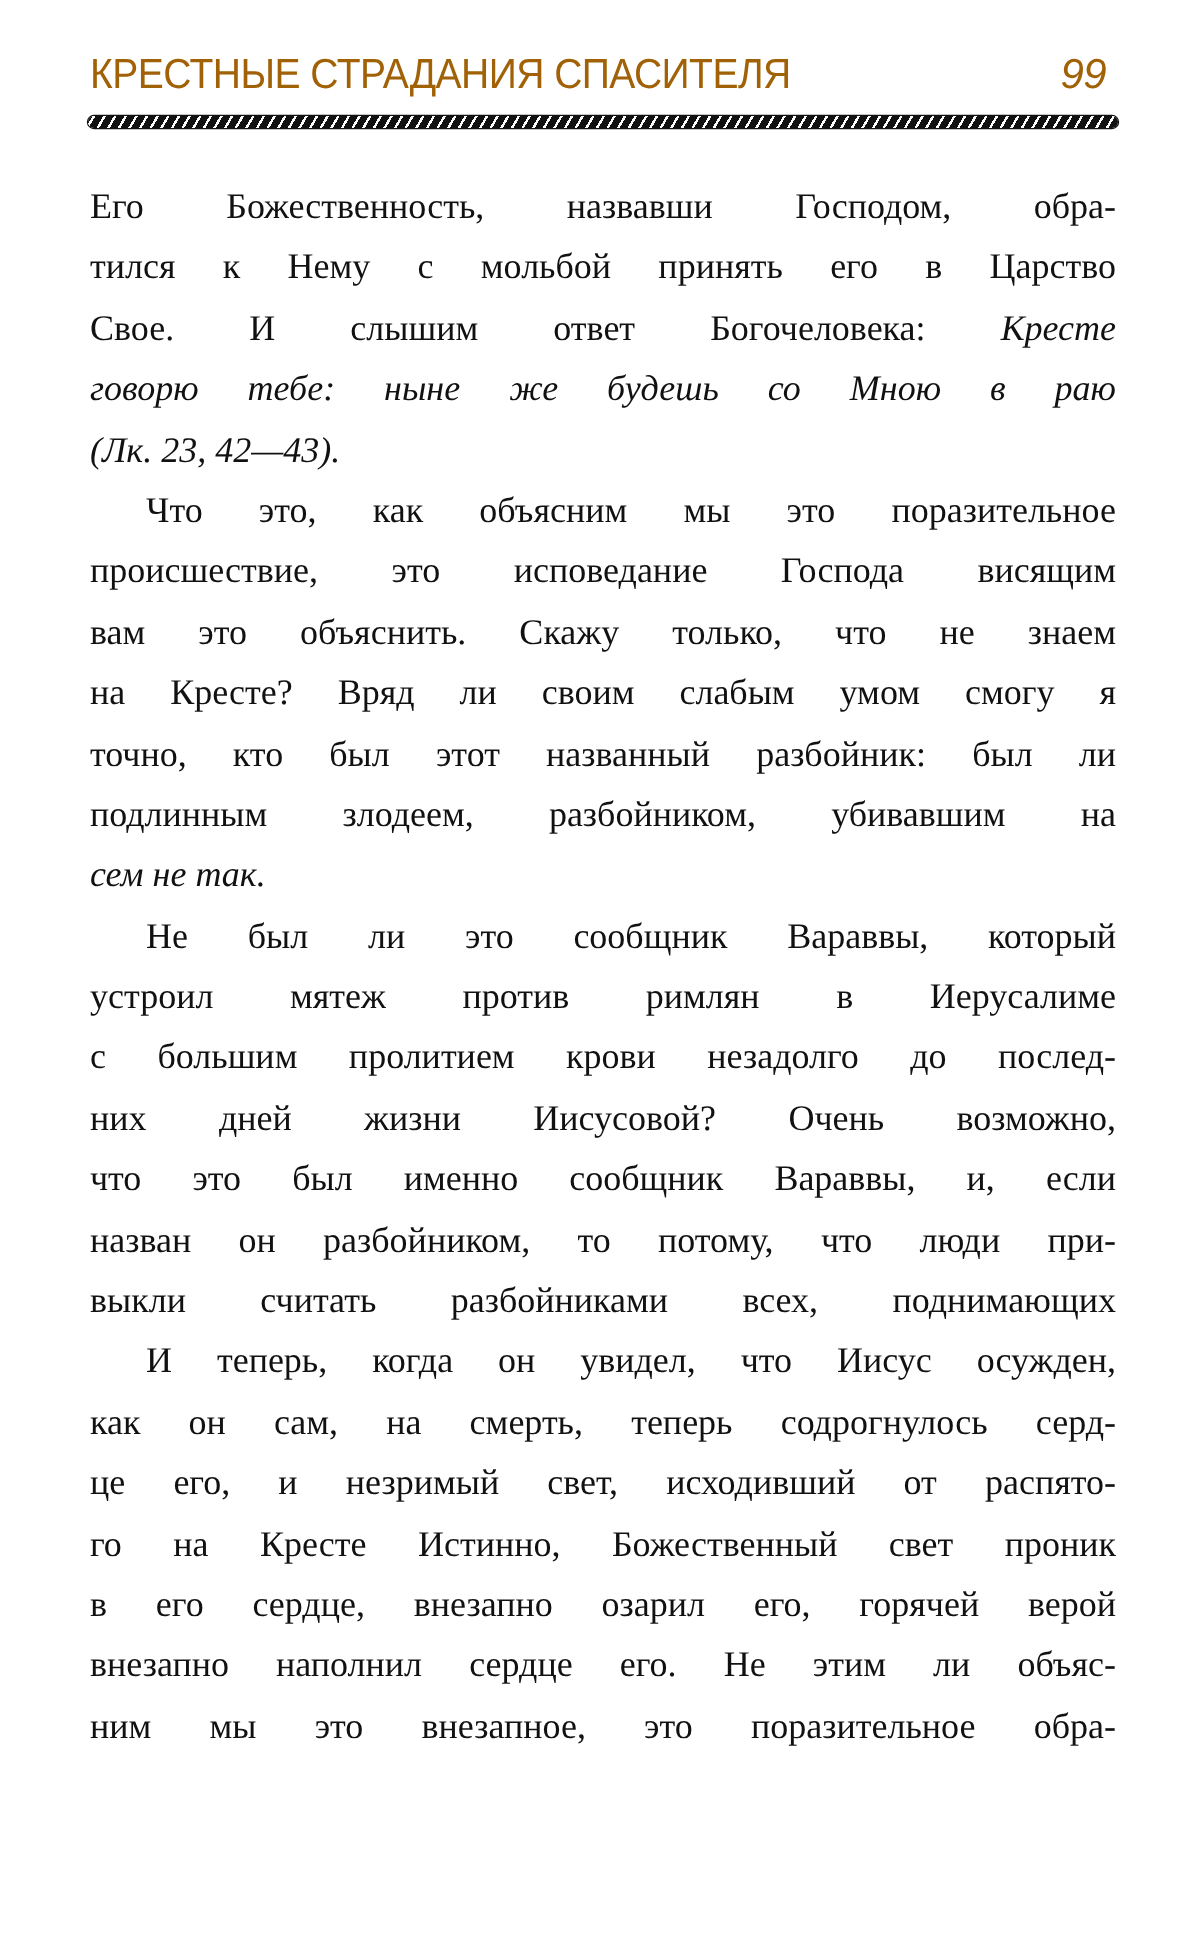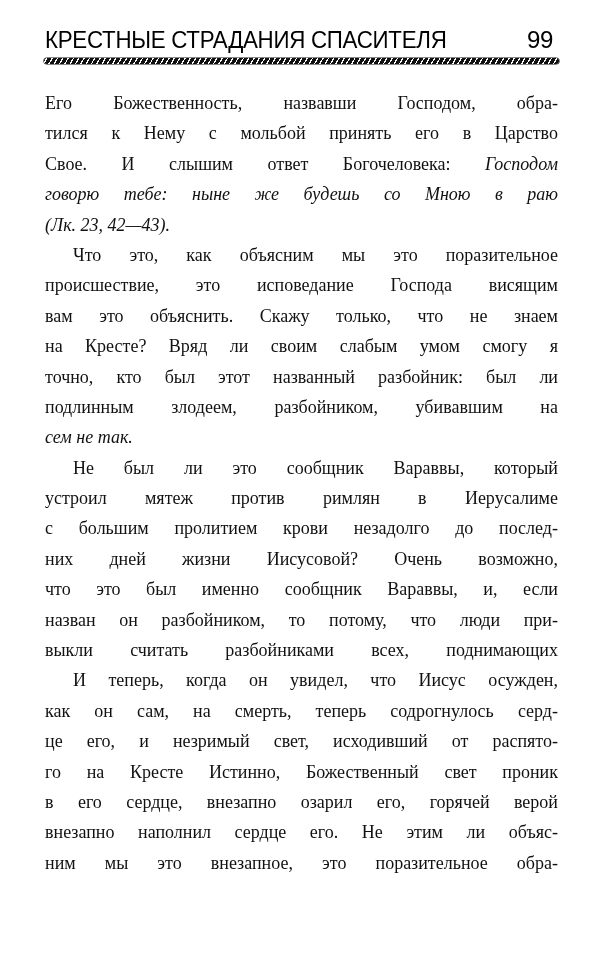--- a/index.html
+++ b/index.html
@@ -18,26 +18,26 @@
     .running-head {
       position: absolute;
       left: 45px;
       top: 26px;
       width: 510px;
       height: 26px;
       display: flex;
       justify-content: space-between;
       align-items: baseline;
       font-family: "Liberation Sans", "DejaVu Sans", sans-serif;
-      font-size: 24px;
+      font-size: 21px;
       letter-spacing: -0.3px;
-      color: #000000;
+      color: #a16207;
     }
     .running-head .title { transform: scaleX(0.93); transform-origin: left; white-space: nowrap; }
-    .running-head .page-num { padding-right: 2px; }
+    .running-head .page-num { padding-right: 2px; font-style: italic; }
     .rope {
       position: absolute;
       left: 44px;
       top: 58px;
       width: 515px;
       height: 6px;
       border-radius: 3px;
       background:
         repeating-linear-gradient(
           120deg,
@@ -75,21 +75,21 @@
   <span class="title">КРЕСТНЫЕ СТРАДАНИЯ СПАСИТЕЛЯ</span>
   <span class="page-num">99</span>
 </header>
 <div class="rope"></div>
 
 <main class="body-text">
 
   <div class="para">
     <span class="line">Его Божественность, назвавши Господом, обра-</span>
     <span class="line">тился к Нему с мольбой принять его в Царство</span>
-    <span class="line"><span>Свое. И слышим ответ Богочеловека: </span><span class="it">Господом</span></span>
+    <span class="line"><span>Свое. И слышим ответ Богочеловека: </span><span class="it">Кресте</span></span>
     <span class="line"><span class="it">говорю тебе: ныне же будешь со Мною в раю</span></span>
     <span class="line last">(Лк. 23, 42—43).</span>
   </div>
 
   <div class="para">
     <span class="line indent">Что это, как объясним мы это поразительное</span>
     <span class="line">происшествие, это исповедание Господа висящим</span>
     <span class="line">вам это объяснить. Скажу только, что не знаем</span>
     <span class="line">на Кресте? Вряд ли своим слабым умом смогу я</span>
     <span class="line">точно, кто был этот названный разбойник: был ли</span>

